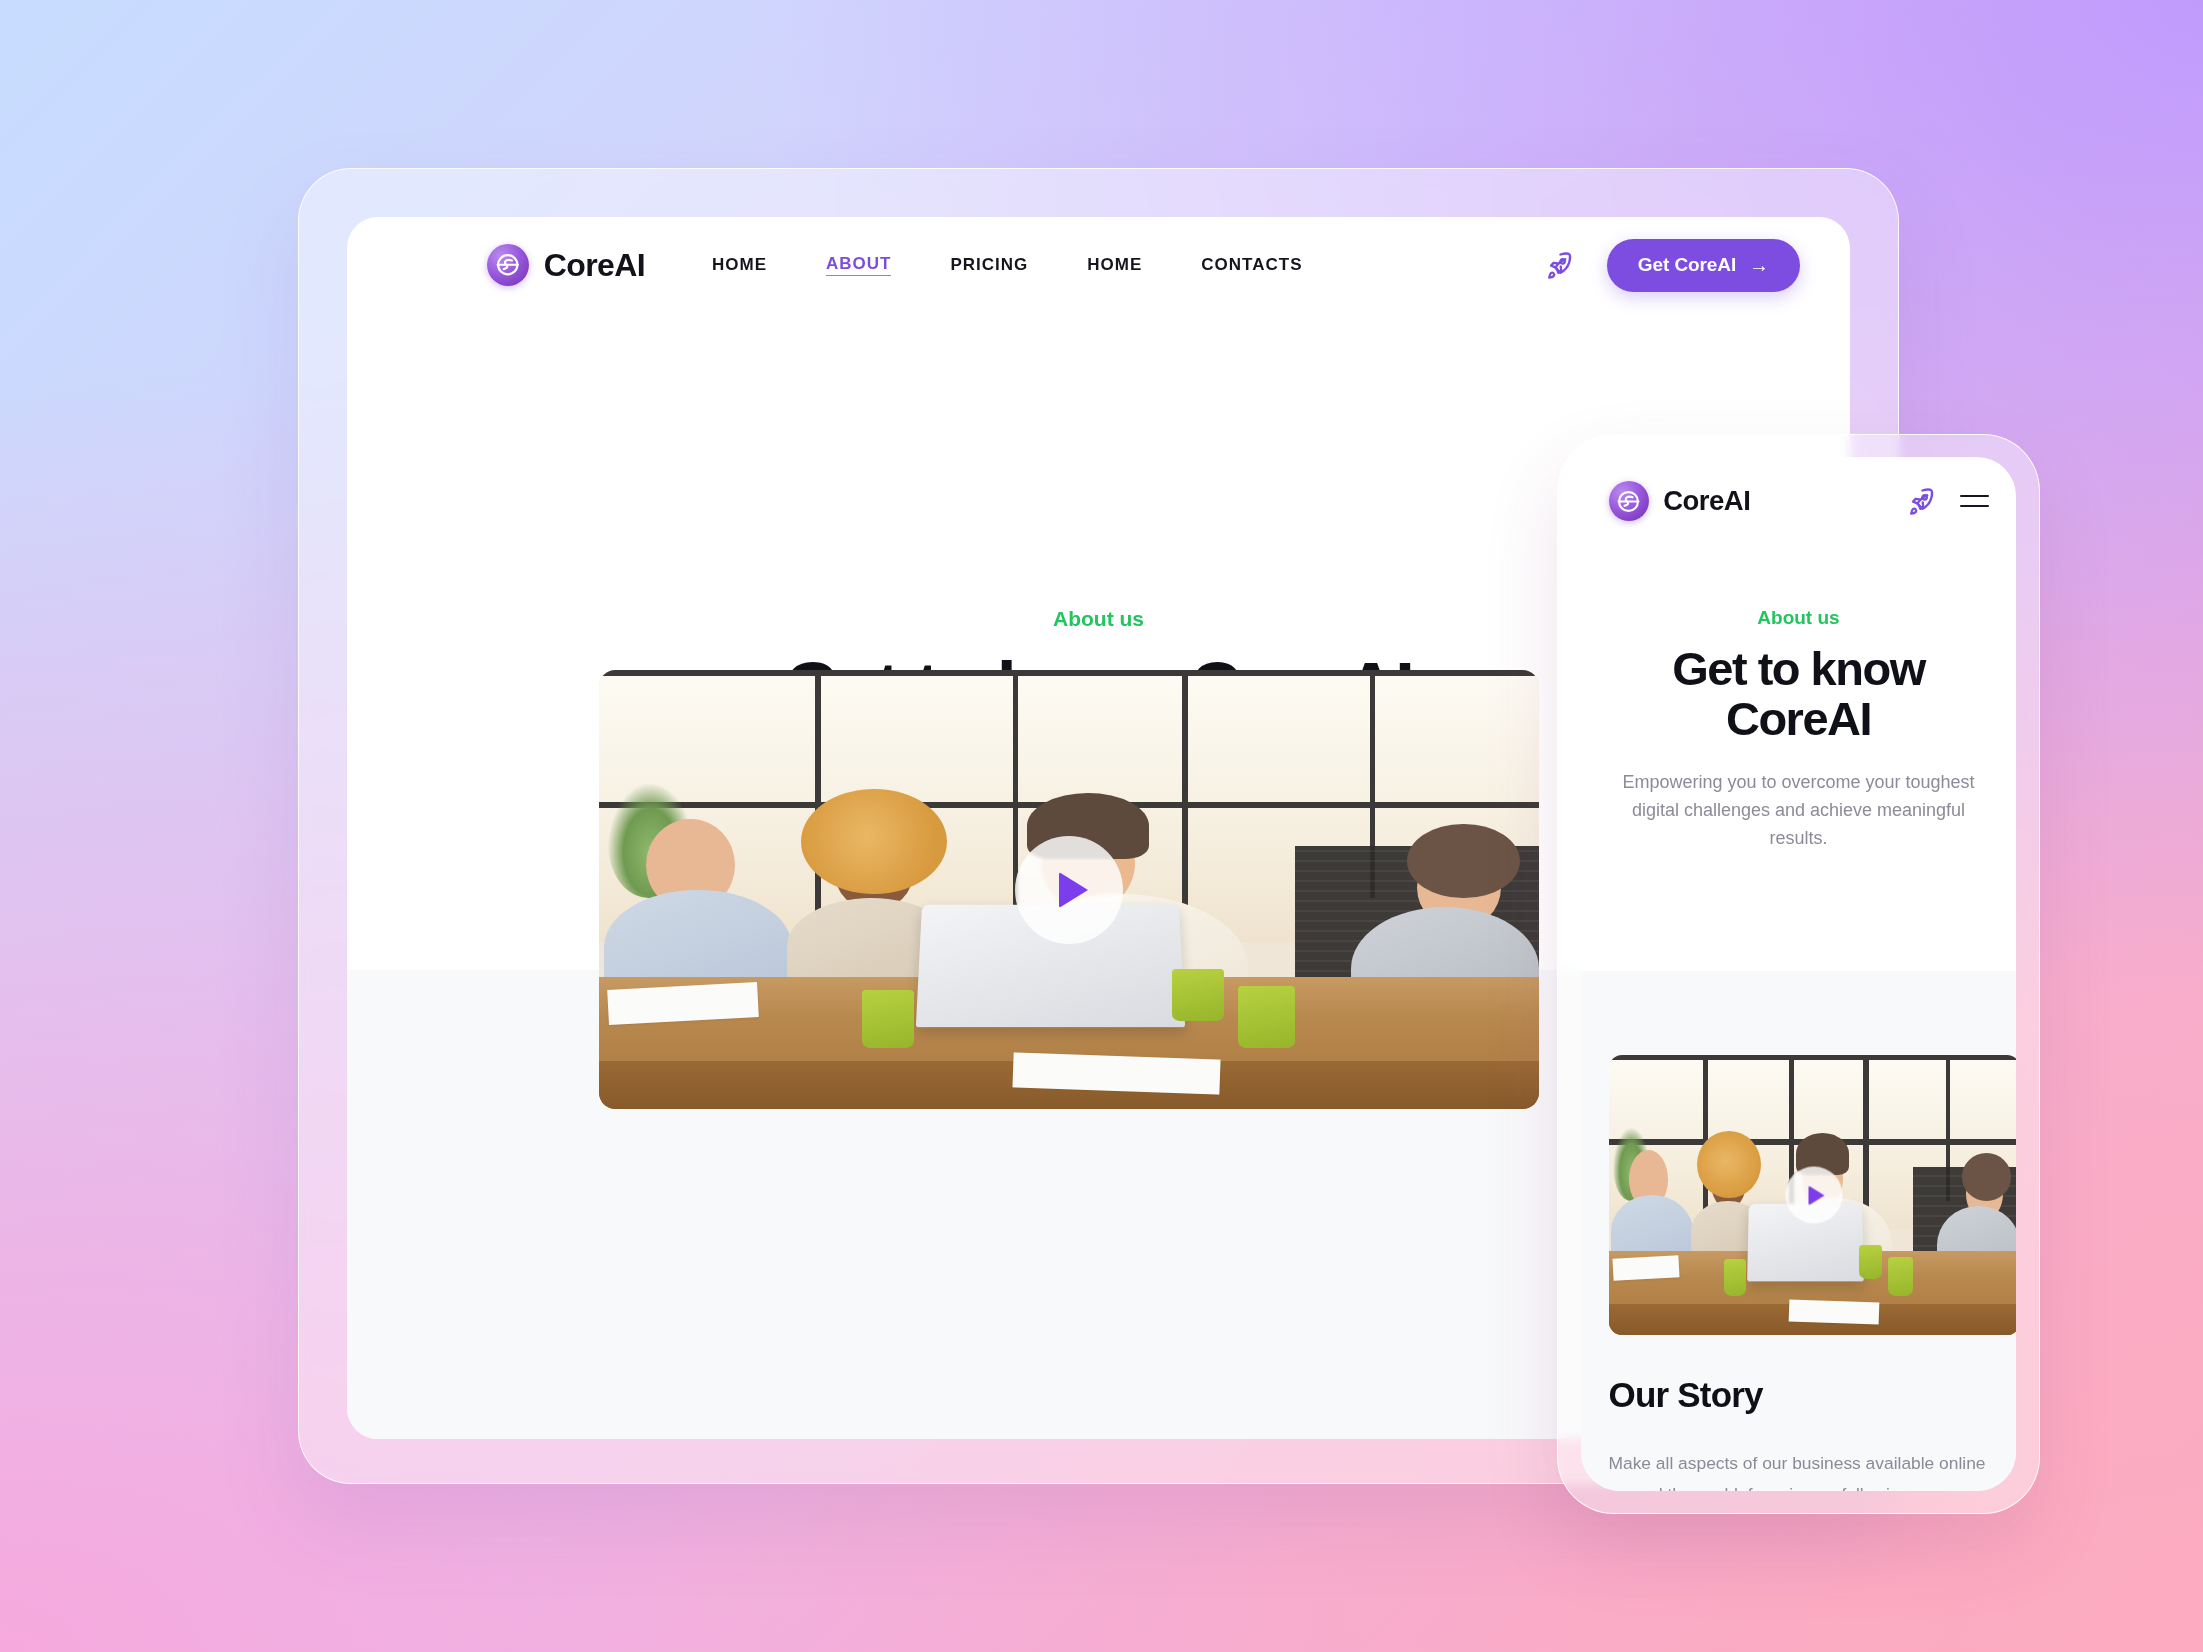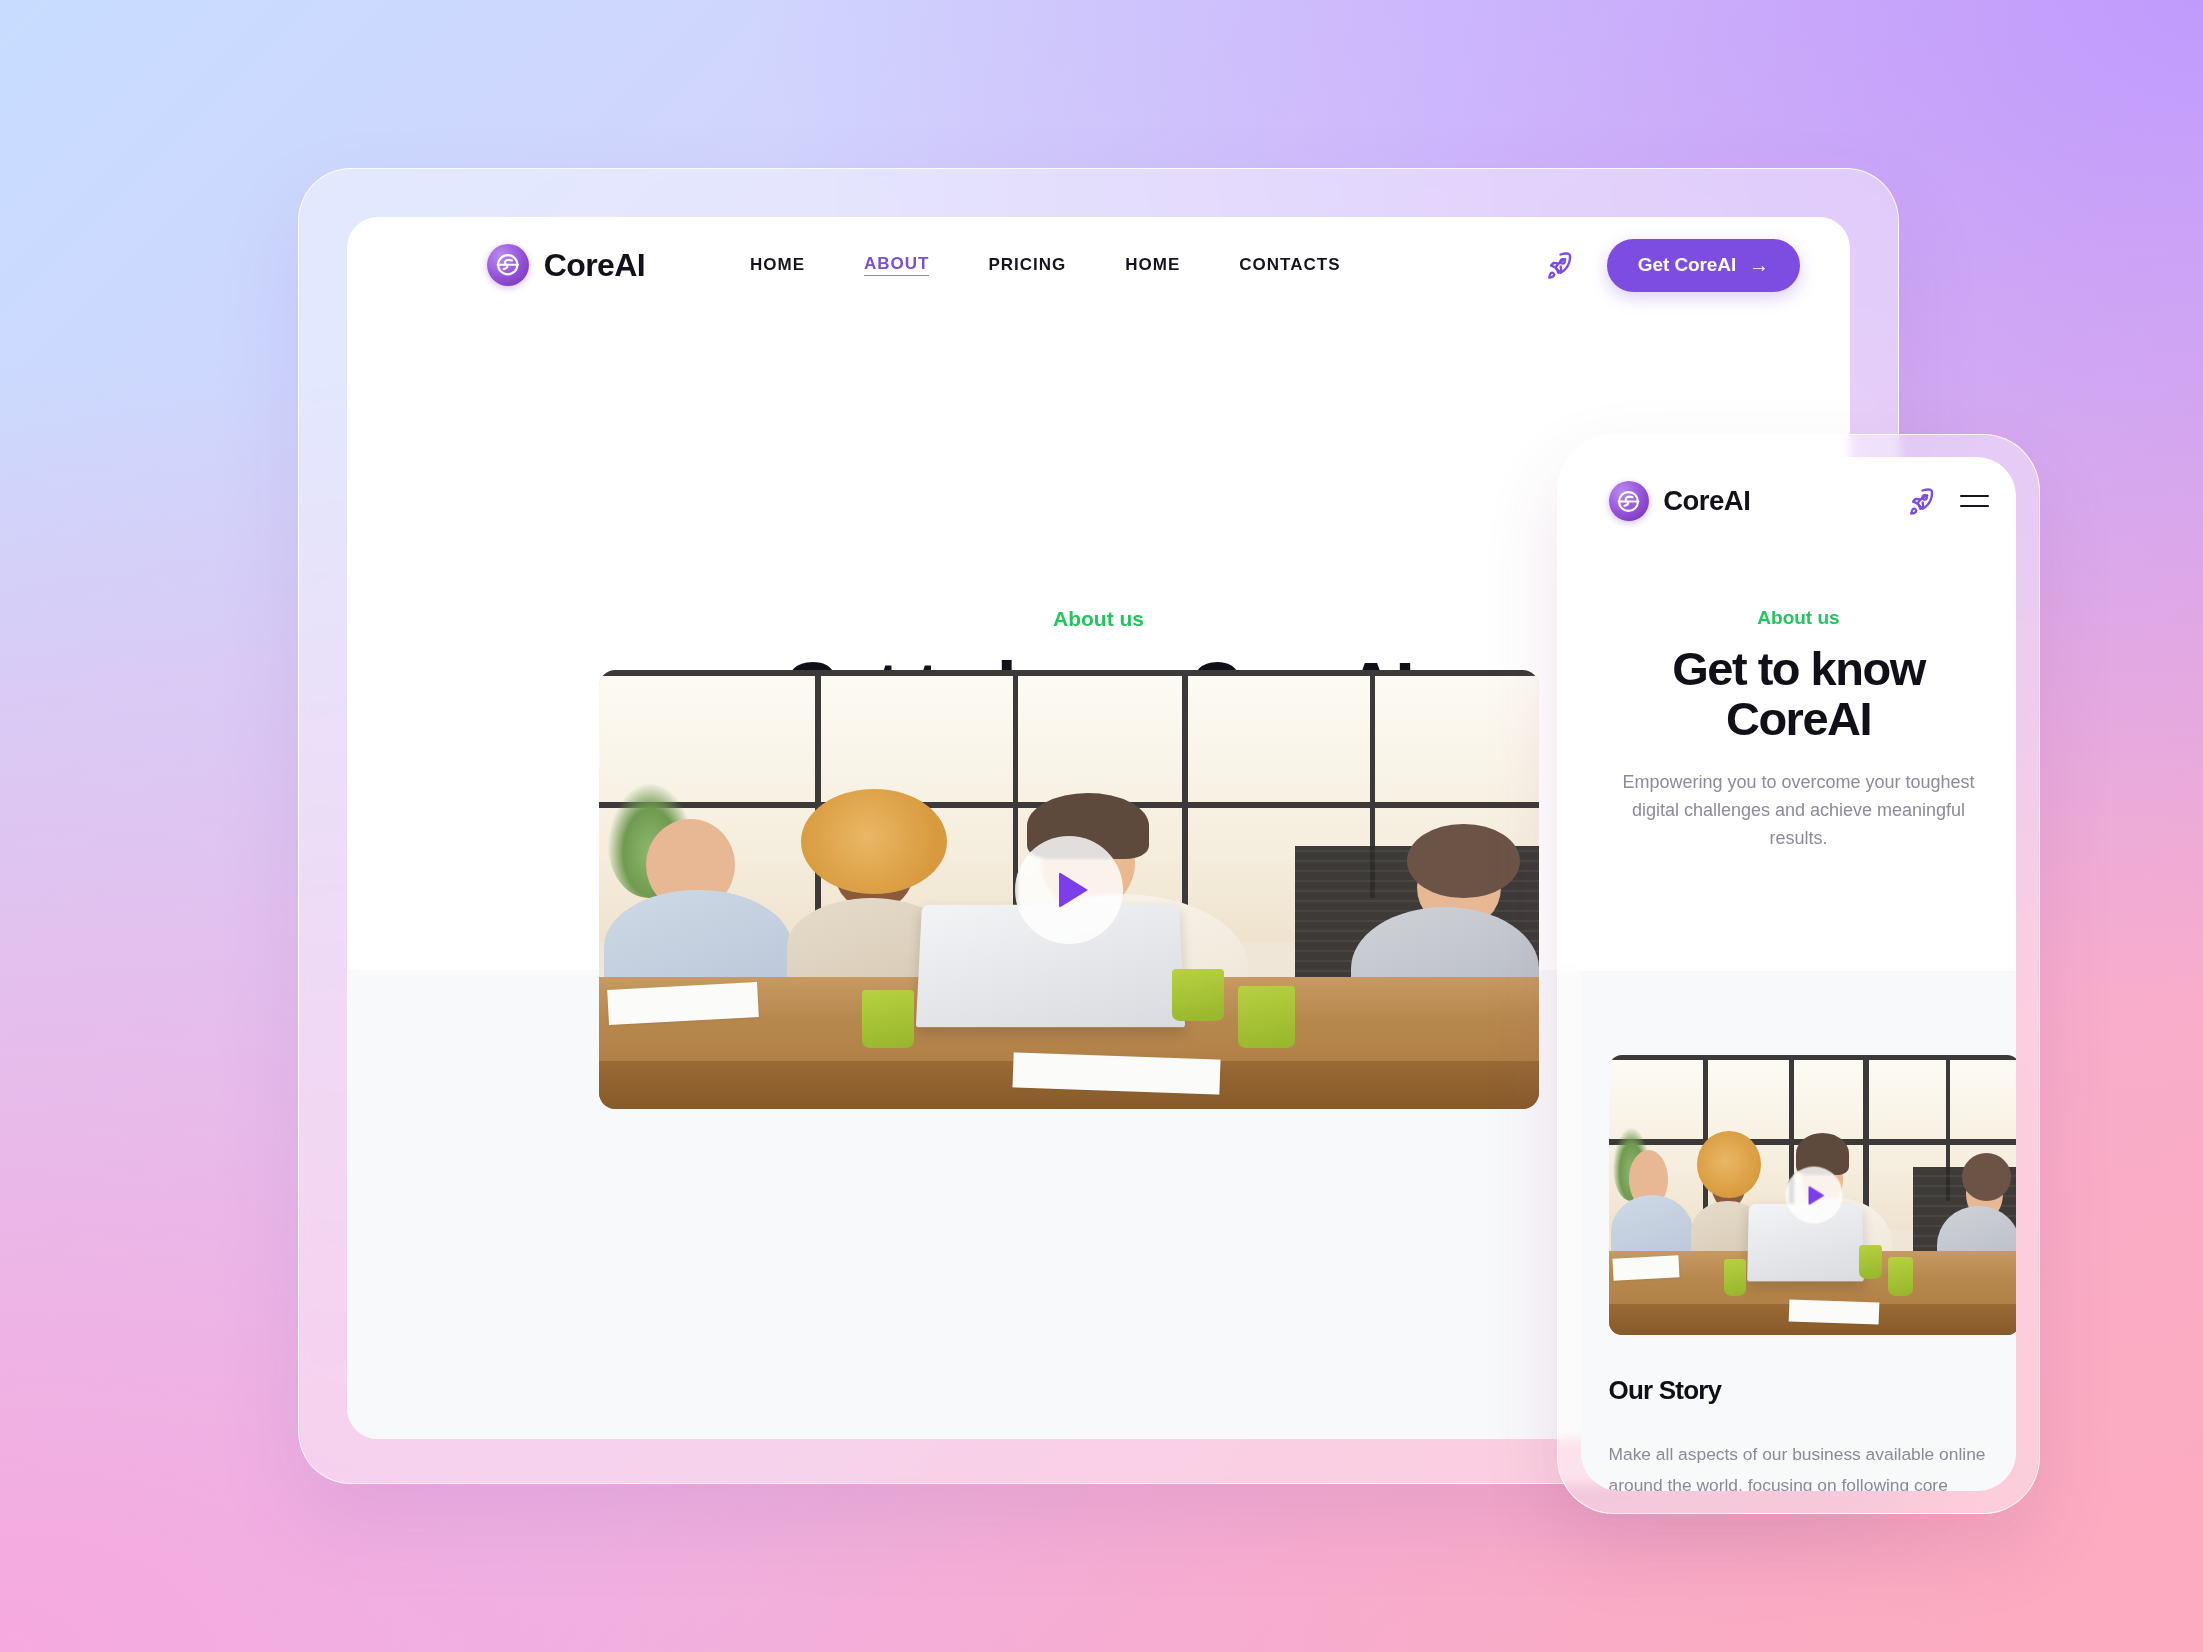--- a/index.html
+++ b/index.html
@@ -75,21 +75,21 @@
     display: flex; align-items: center; justify-content: center;
     flex: none;
     box-shadow: 0 1.8px 7.3px rgba(120,50,190,0.33);
   }
   .logo-mark.sm { width: 40px; height: 40px; }
 
   .t-links {
     display: flex;
     align-items: center;
     gap: 59px;
-    margin-left: 105px;
+    margin-left: 67px;
   }
   .t-link {
     font-size: 17px;
     font-weight: 600;
     letter-spacing: 1px;
     color: #15151d;
     text-decoration: none;
     white-space: nowrap;
     cursor: pointer;
   }
@@ -293,21 +293,21 @@
   .p-sub {
     margin-top: 24px; font-size: 18px; line-height: 1.55; color: #8b8b99;
   }
   .p-photo {
     position: absolute; left: 27.5px; top: 598px;
     width: 411px; height: 280px;
     border-radius: 13px; overflow: hidden; z-index: 2;
   }
   .p-story { position: absolute; left: 27.5px; right: 27.5px; top: 918px; z-index: 3; }
   .p-story h2 {
-    font-size: 26px; font-weight: 700; letter-spacing: -0.8px; color: #0f0f17;
+    font-size: 35px; font-weight: 700; letter-spacing: -0.8px; color: #0f0f17;
   }
   .p-story p {
     margin-top: 33px; font-size: 17.4px; line-height: 1.78; color: #8a8a98;
   }
 </style>
 </head>
 <body>
 
 <div class="stage">
 

